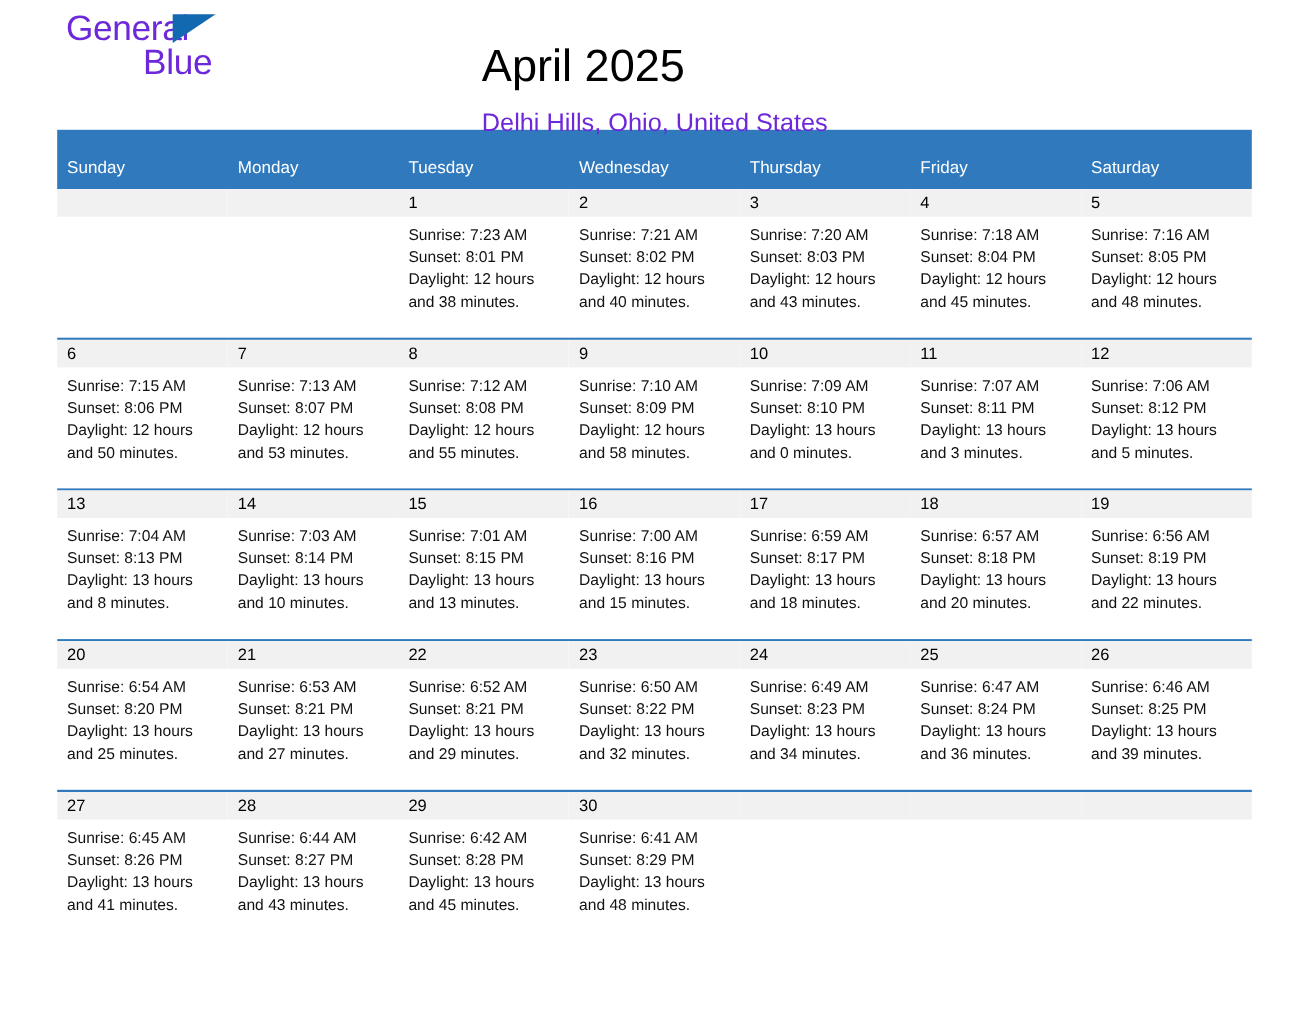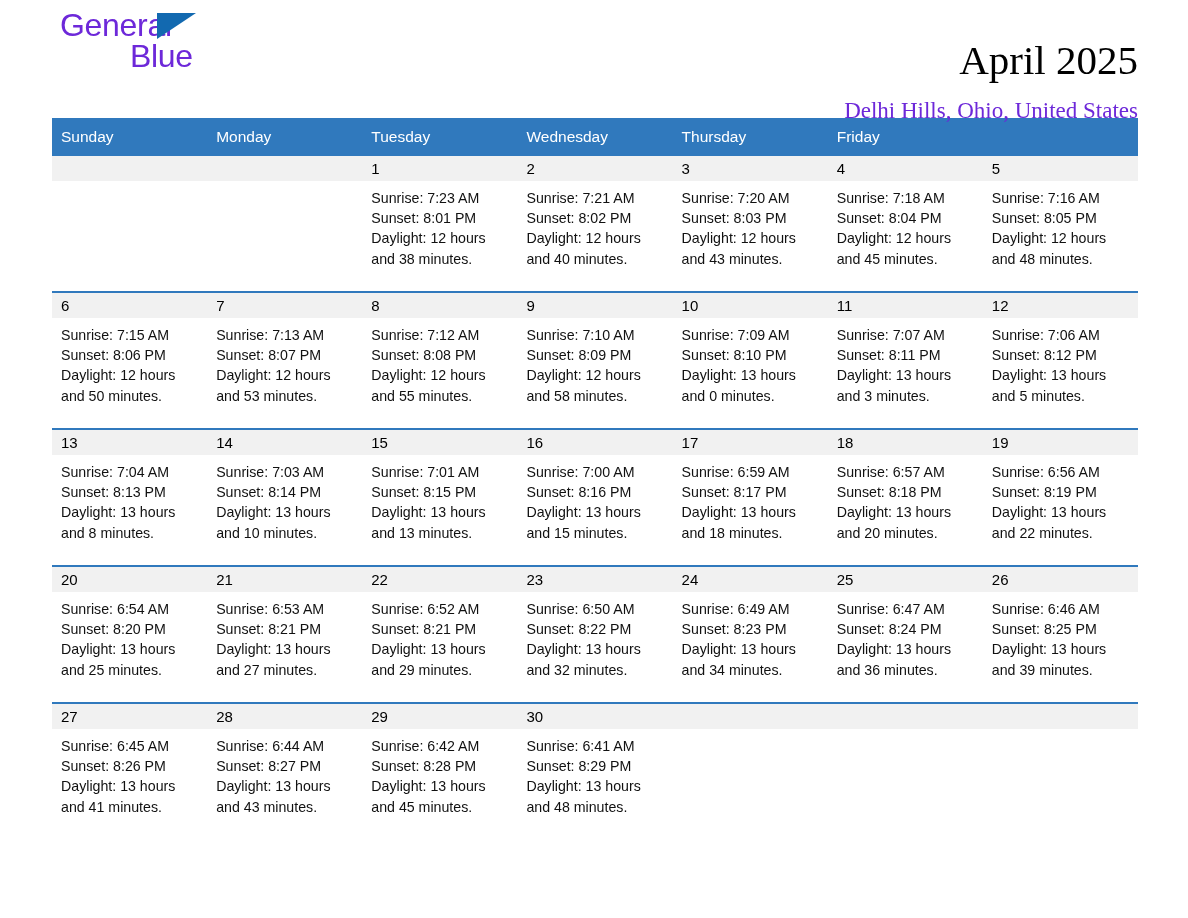--- a/index.html
+++ b/index.html
@@ -61,23 +61,21 @@
     font-size: 32px;
     line-height: 34px;
     letter-spacing: -0.3px;
     color: #6d28d9;
     font-family: "Liberation Sans", sans-serif;
   }
   .title-block {
     position: absolute;
     right: 0;
     top: 0;
-    text-align: right;
     width: 700px;
-    font-family: Liberation Serif, serif;
   }
   .cal-title {
     font-size: 41px;
     line-height: 48px;
     font-weight: normal;
     color: #000;
     margin: 36px 0 0 0;
     letter-spacing: 0px;
   }
   .cal-subtitle {
@@ -97,20 +95,21 @@
     display: grid;
     grid-template-columns: repeat(7, 1fr);
     background: #3079bd;
   }
   .weekday {
     color: #ffffff;
     font-size: 15.5px;
     line-height: 18px;
     padding: 10px 0 10px 9px;
     white-space: nowrap;
+    margin-top: 16px;
   }
   .week {
     display: grid;
     grid-template-columns: repeat(7, 1fr);
     border-top: 2px solid #3079bd;
   }
   .week:first-of-type {
     border-top: none;
   }
   .week.spacer-top {
@@ -161,20 +160,21 @@
 
   <div class="calendar">
 
     <div class="weekdays">
       <div class="weekday">Sunday</div>
       <div class="weekday">Monday</div>
       <div class="weekday">Tuesday</div>
       <div class="weekday">Wednesday</div>
       <div class="weekday">Thursday</div>
       <div class="weekday">Friday</div>
+      <div class="weekday">Saturday</div>
     </div>
 
     <div id="weeks-container">
         <div class="week">
           <div class="daycell empty">
             <div class="daynum-band"></div>
           </div>
           <div class="daycell empty">
             <div class="daynum-band"></div>
           </div>

